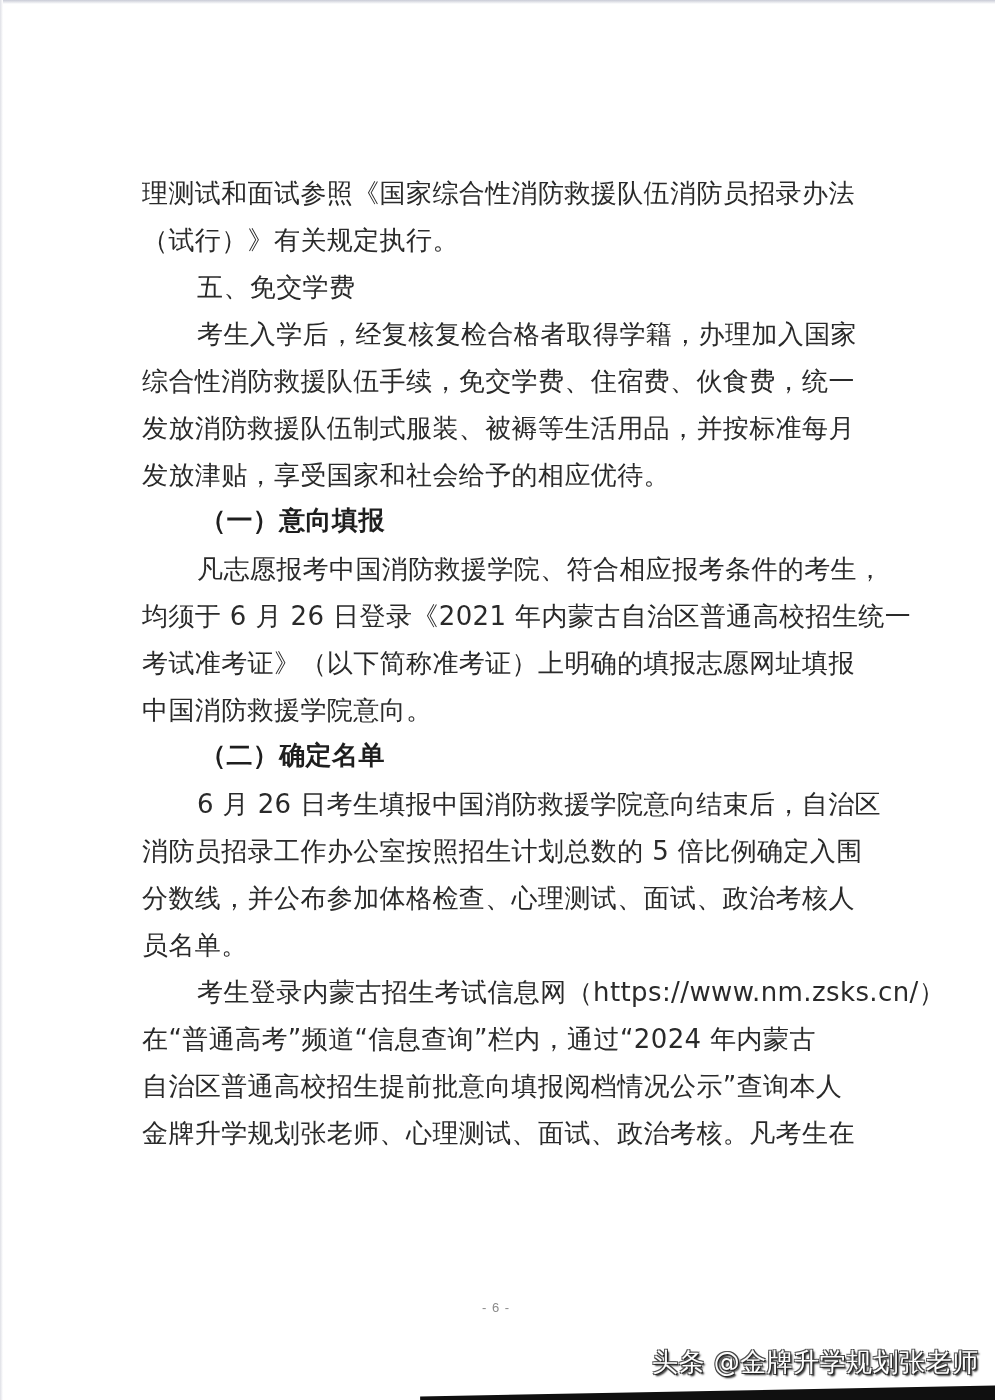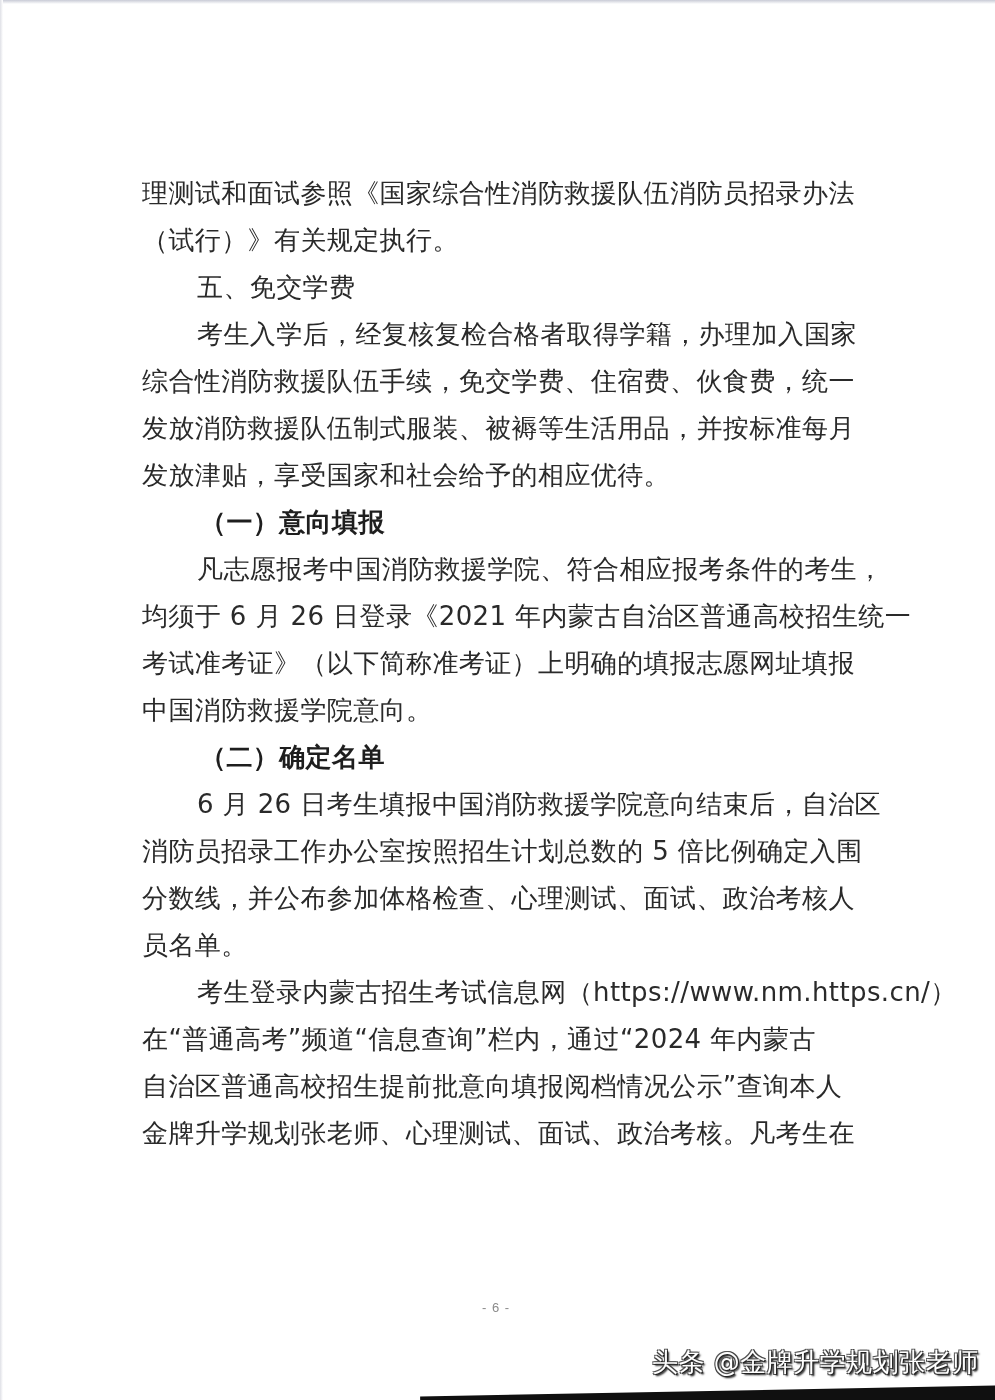--- a/index.html
+++ b/index.html
@@ -18,21 +18,21 @@
       background: linear-gradient(90deg, #dfe0e6, #ffffff);
     }
     .content {
       position: absolute; left: 142px; top: 170px; width: 730px;
     }
     .line {
       height: 47px; line-height: 47px; font-size: 26px;
       white-space: nowrap; letter-spacing: 0.4px;
     }
     .indent { padding-left: 55px; }
-    .indent-sub { padding-left: 58px; }
+    .indent-sub { padding-left: 58px; font-family: Liberation Mono, monospace; }
     .bold { font-weight: bold; color: #1e1e1e; }
     .page-number {
       position: absolute; left: 482px; top: 1300px; font-size: 13px;
       color: #8a8a8a; letter-spacing: 1px;
       font-family: "Liberation Sans", sans-serif;
     }
     .watermark {
       position: absolute; left: 652px; top: 1345px; font-size: 26px;
       color: #ffffff; letter-spacing: 0.5px;
       text-shadow: 1px 1px 0 #222, -1px -1px 0 #555, 1px -1px 0 #444, -1px 1px 0 #444, 2px 2px 2px #000;
@@ -59,21 +59,21 @@
   <div class="line indent-sub bold">（一）意向填报</div>
   <div class="line indent">凡志愿报考中国消防救援学院、符合相应报考条件的考生，</div>
   <div class="line">均须于 6 月 26 日登录《2021 年内蒙古自治区普通高校招生统一</div>
   <div class="line">考试准考证》（以下简称准考证）上明确的填报志愿网址填报</div>
   <div class="line">中国消防救援学院意向。</div>
   <div class="line indent-sub bold">（二）确定名单</div>
   <div class="line indent">6 月 26 日考生填报中国消防救援学院意向结束后，自治区</div>
   <div class="line">消防员招录工作办公室按照招生计划总数的 5 倍比例确定入围</div>
   <div class="line">分数线，并公布参加体格检查、心理测试、面试、政治考核人</div>
   <div class="line">员名单。</div>
-  <div class="line indent">考生登录内蒙古招生考试信息网（https://www.nm.https.cn/）</div>
+  <div class="line indent">考生登录内蒙古招生考试信息网（https://www.nm.zsks.cn/）</div>
   <div class="line">在“普通高考”频道“信息查询”栏内，通过“2024 年内蒙古</div>
   <div class="line">自治区普通高校招生提前批意向填报阅档情况公示”查询本人</div>
   <div class="line">金牌升学规划张老师、心理测试、面试、政治考核。凡考生在</div>
 </div>
 
 <div class="page-number">- 6 -</div>
 <div class="shadow-wedge"></div>
 <div class="watermark">头条 @金牌升学规划张老师</div>
 
 </body></html>

